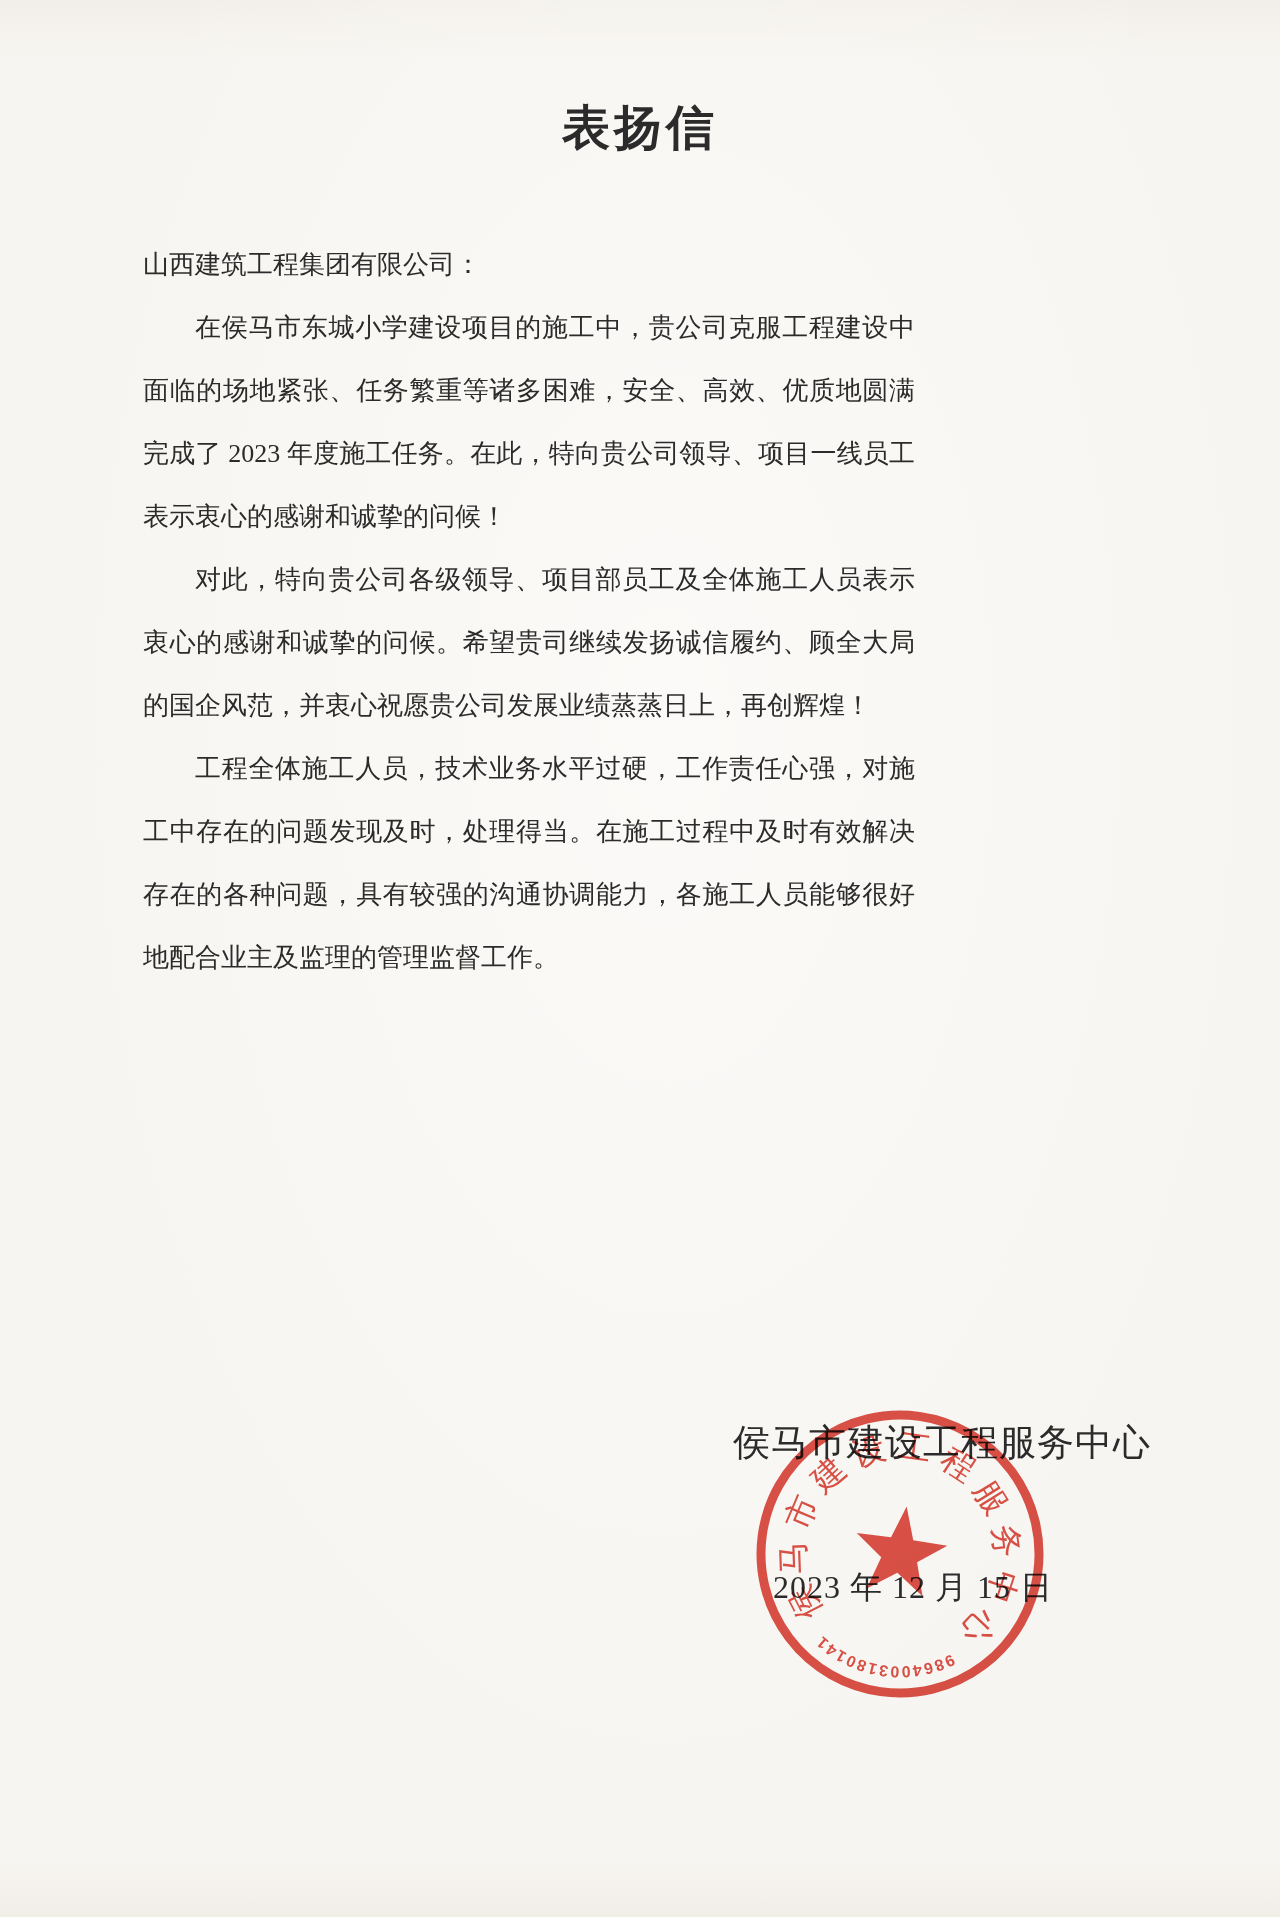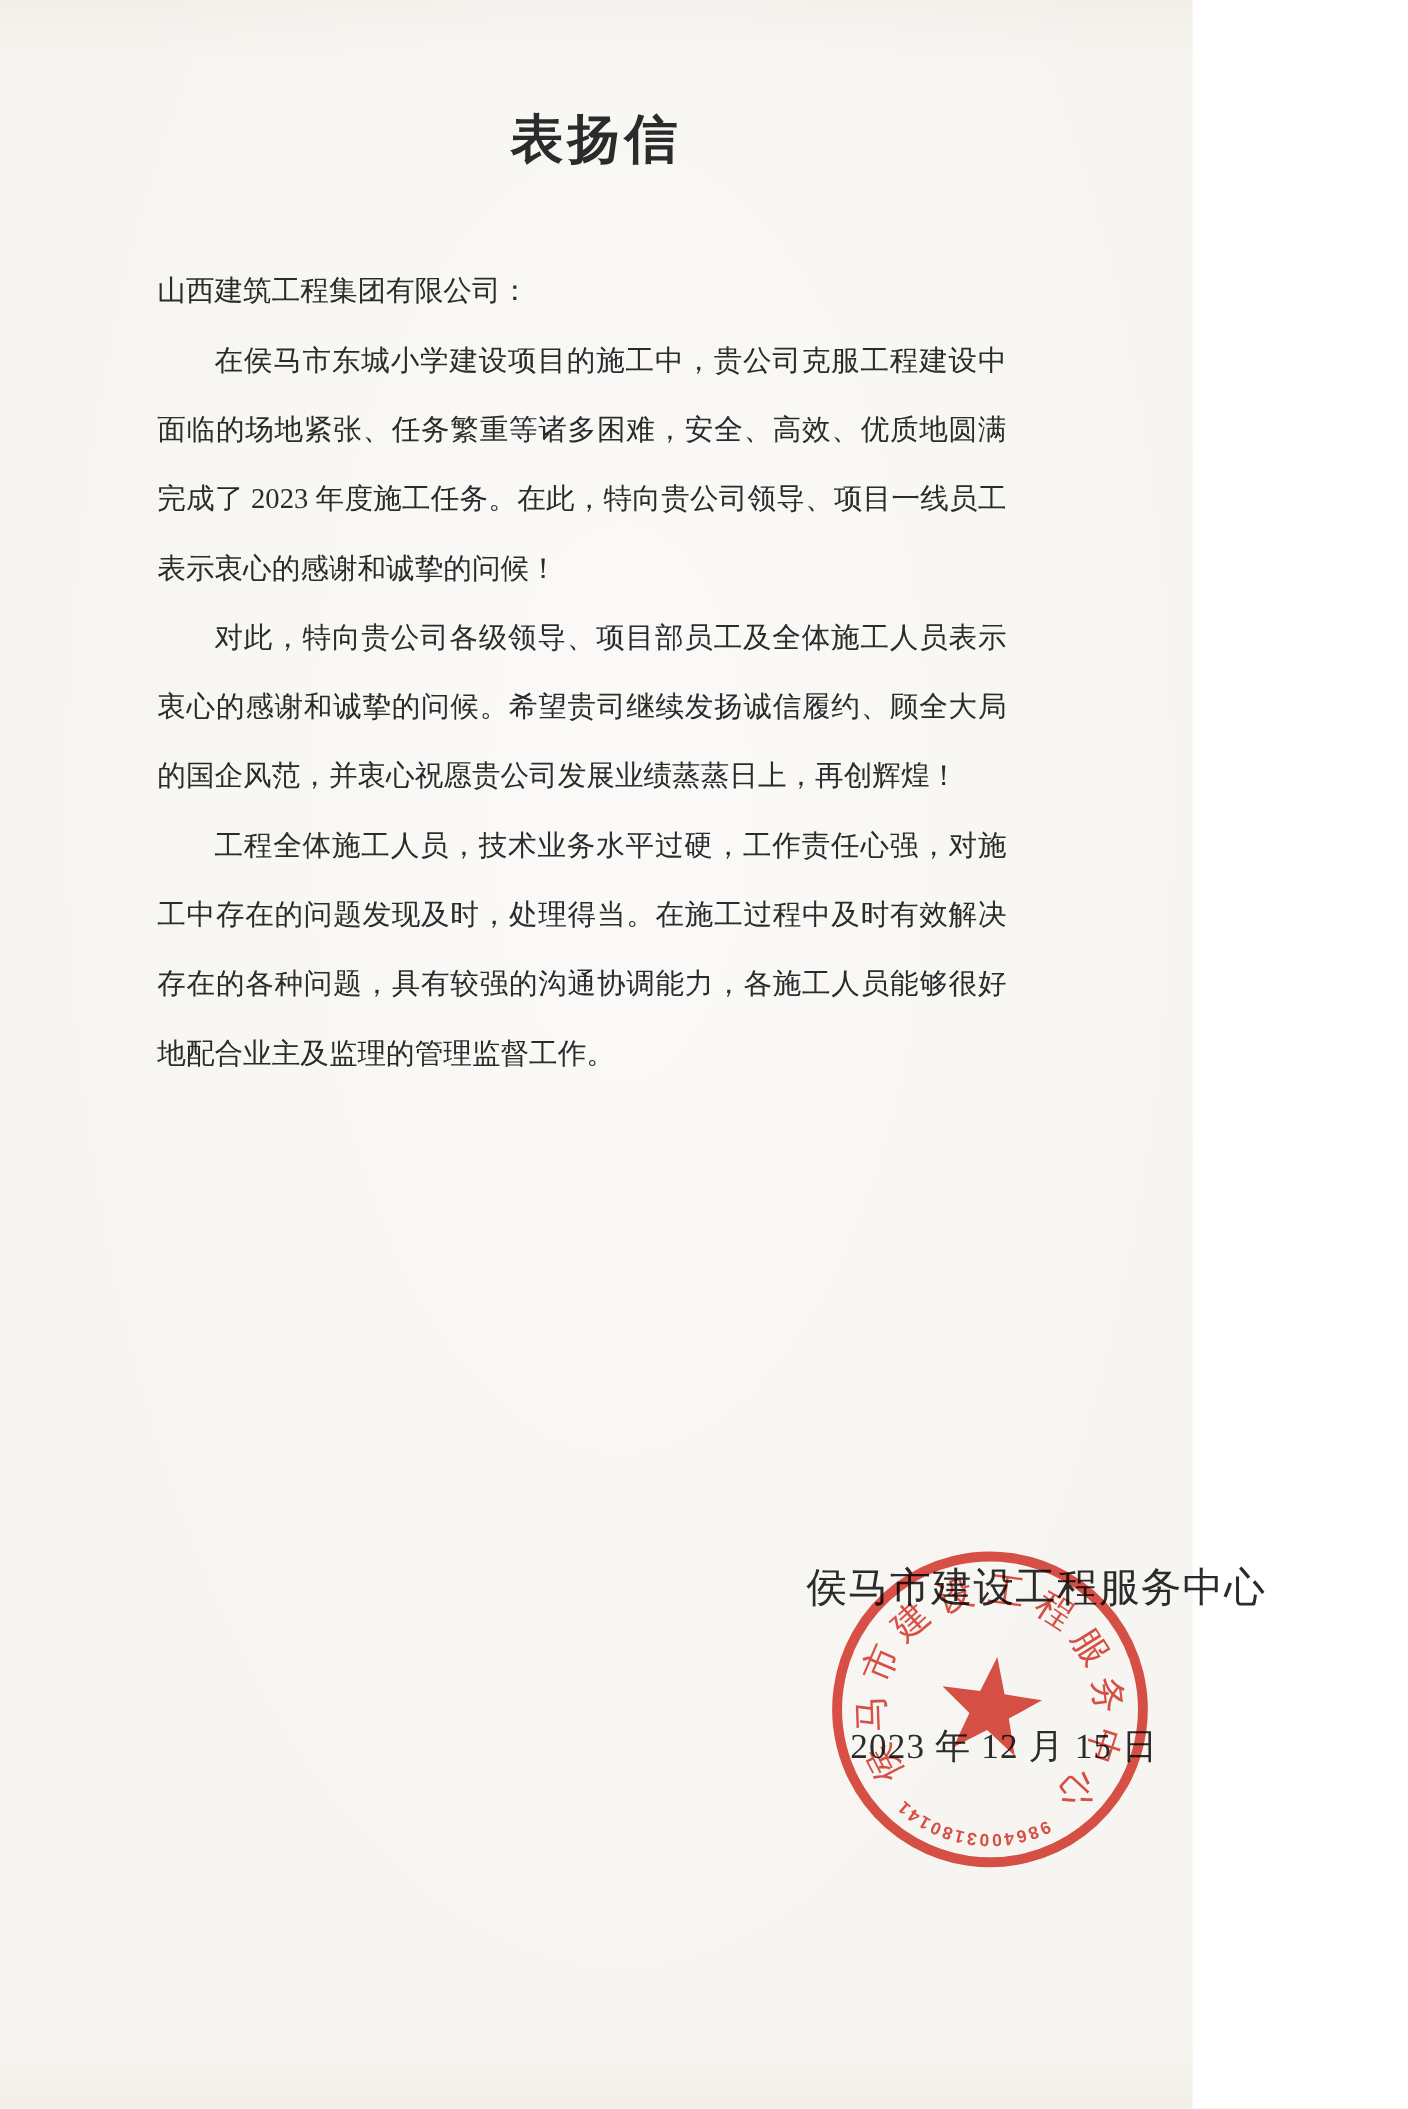--- a/index.html
+++ b/index.html
@@ -3,21 +3,21 @@
 <meta charset="utf-8">
 <style>
   html, body { margin: 0; padding: 0; }
   body {
     width: 1280px; height: 1917px;
     font-family: "Liberation Serif", serif;
     overflow: hidden;
   }
   .page {
     position: relative;
-    width: 1084px; height: 1917px;
+    width: 1280px; height: 1917px;
     background:
       radial-gradient(ellipse at 52% 38%, rgba(255,255,255,0.5) 0%, rgba(255,255,255,0) 70%),
       linear-gradient(180deg, #f2efe9 0%, #f7f5f1 3%, #f7f5f1 97%, #f1eee8 100%);
     background-color: var(--paper, #f6f4f0);
     color: var(--ink, #2b2b2b);
   }
   .letter-title {
     position: absolute;
     left: 0; right: 0; top: 102px;
     text-align: center;

